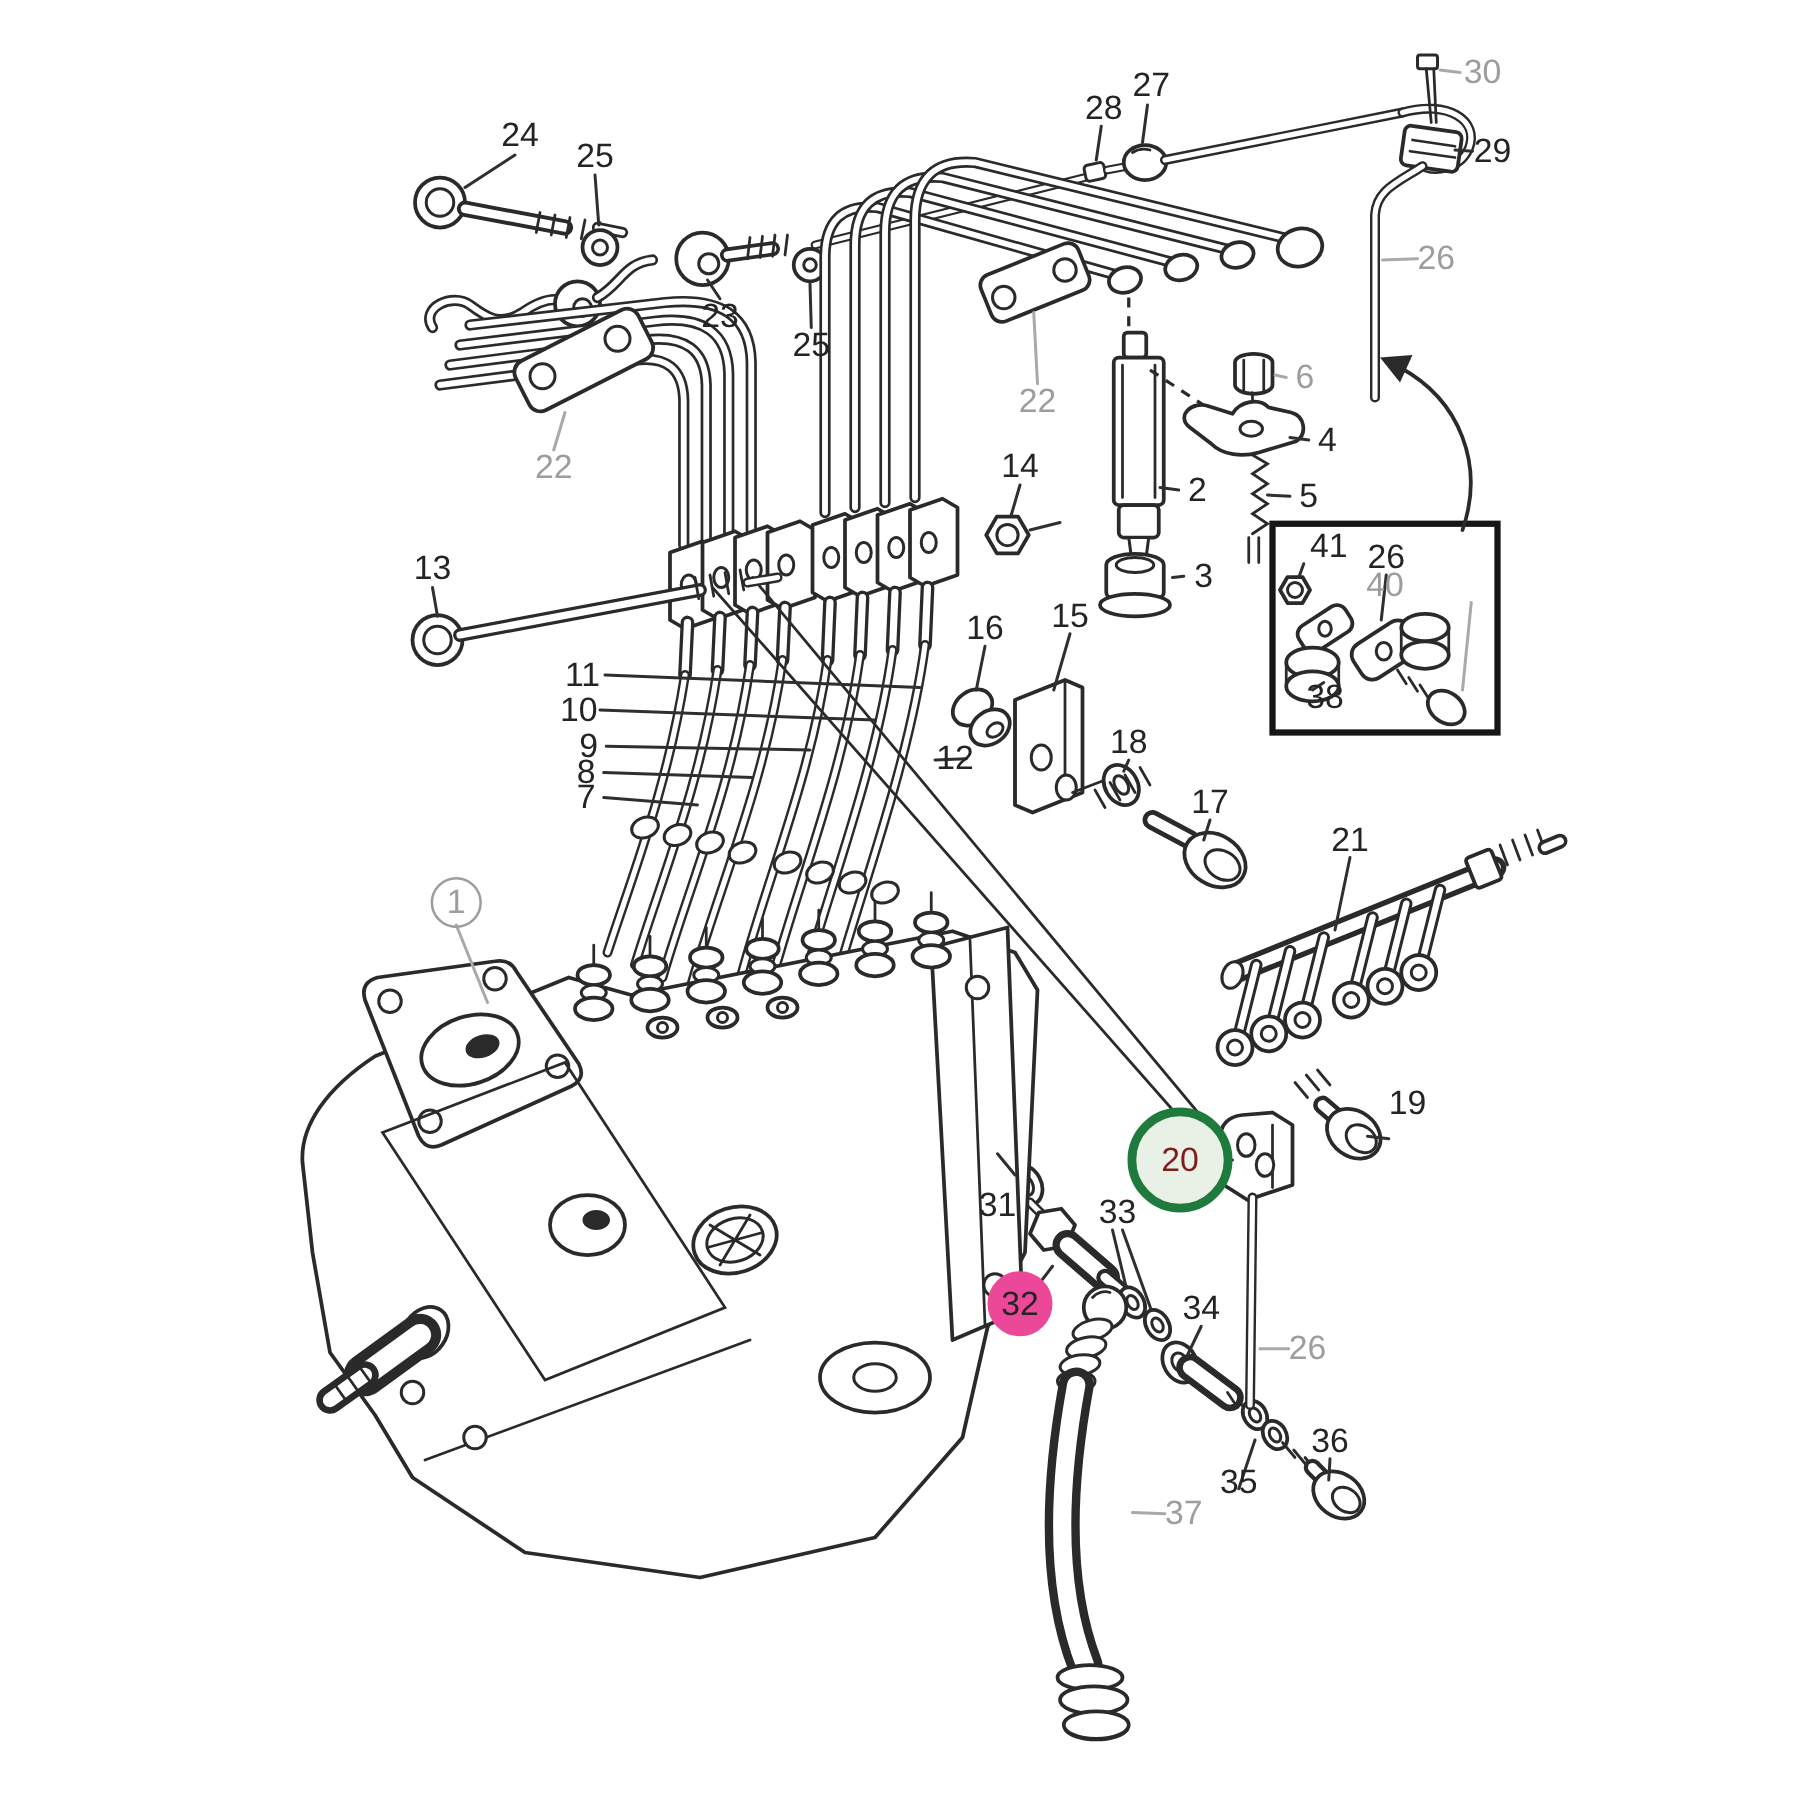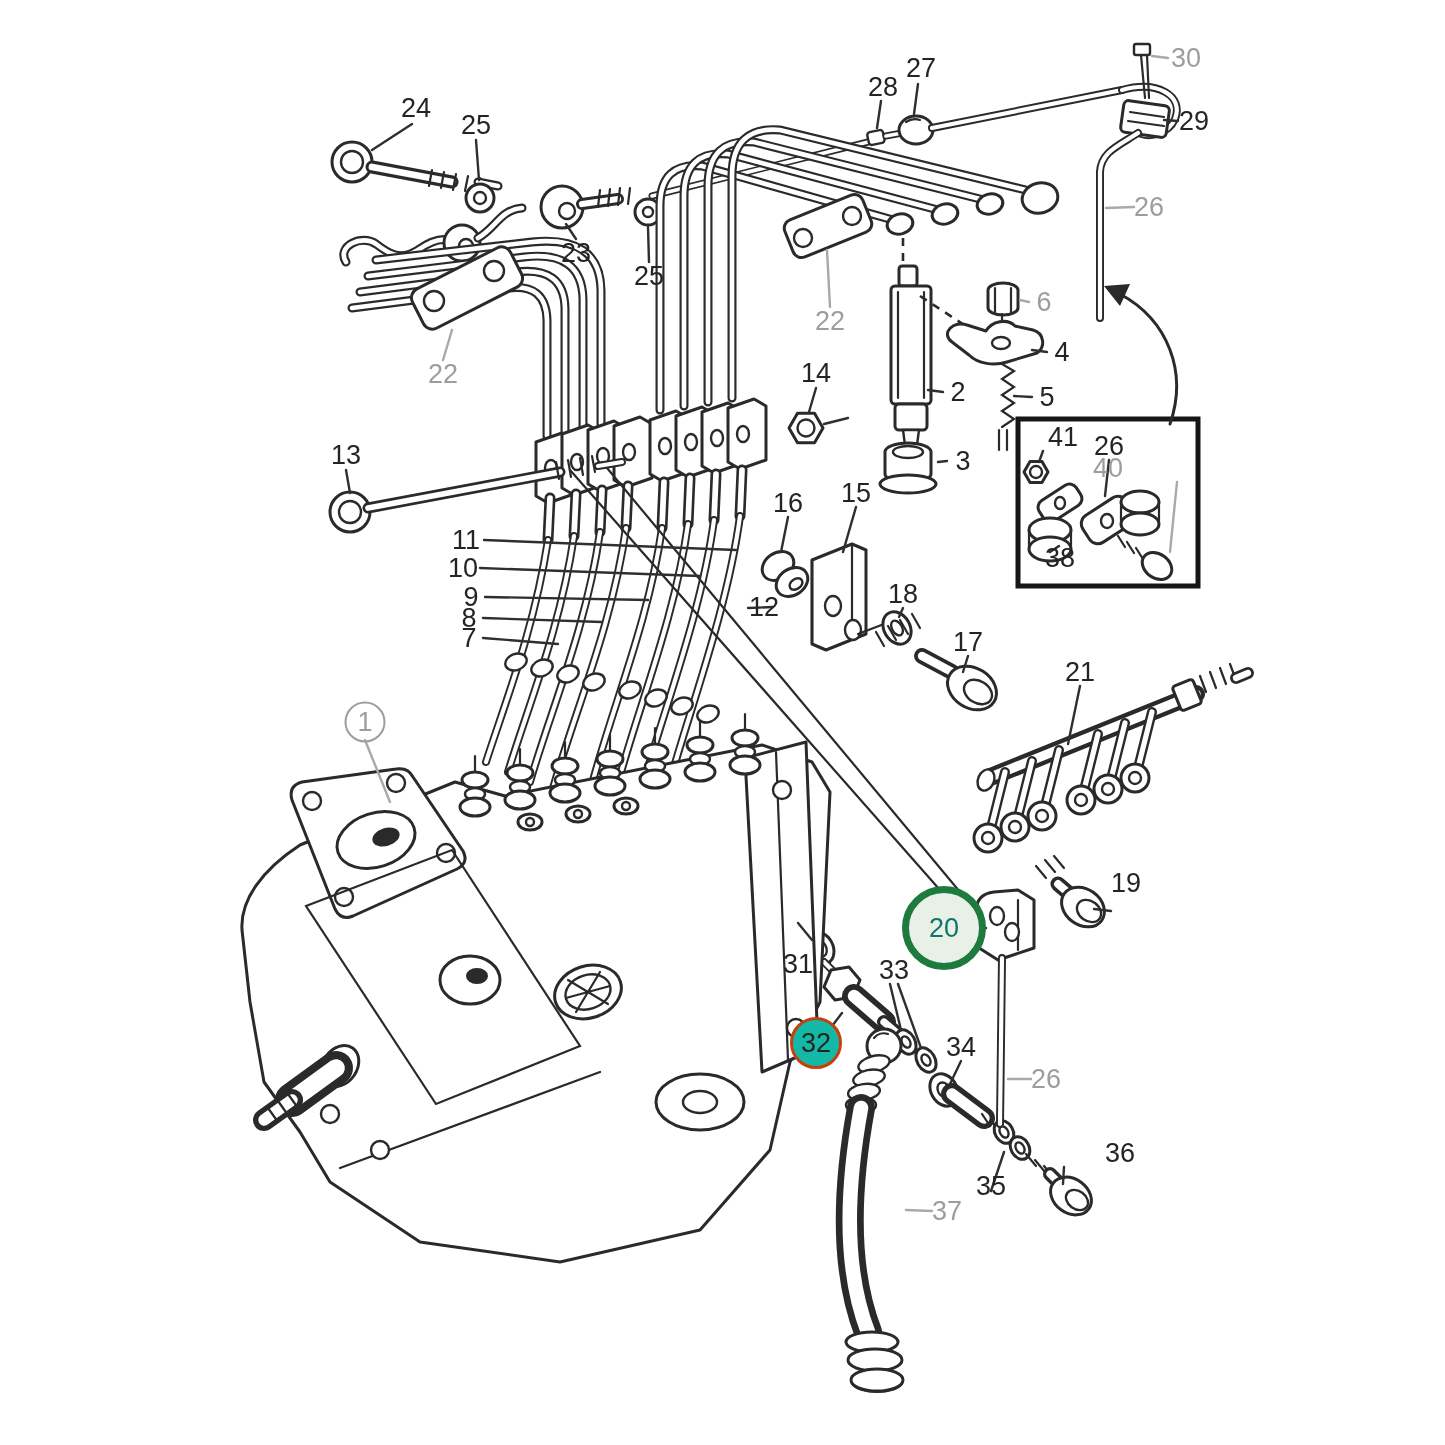--- a/index.html
+++ b/index.html
@@ -15,23 +15,23 @@
   .ld{stroke:#2f2f2f;stroke-width:2.4;fill:none;stroke-linecap:round;}
   .ldg{stroke:#a9a9a9;stroke-width:2.4;fill:none;stroke-linecap:round;}
   .dash{stroke:#2a2a2a;stroke-width:2.6;fill:none;stroke-dasharray:8 7;}
   .box{fill:#ffffff;stroke:#161616;stroke-width:5;}
   
   .co{position:absolute;transform:translate(-50%,-50%);font-size:27px;color:#242424;
       display:flex;align-items:center;justify-content:center;white-space:nowrap;
       line-height:1;user-select:none;}
   .co.gray{color:#9d9d9d;}
   .co.c-gray{width:37px;height:37px;border:2.5px solid #9d9d9d;border-radius:50%;}
-  .co.c-black{width:46px;height:46px;border:3px solid #c2410c;border-radius:50%;background:#14b8a6;}
+  .co.c-black{width:46px;height:46px;border:3px solid #ec4899;border-radius:50%;background:#ec4899;}
   .co.c-green{width:70px;height:70px;border:7px solid #1f7a3d;border-radius:50%;
-              background:#e9f0e5;color:#0f766e;}
+              background:#e9f0e5;color:#7f1d1d;}
 </style>
 </head>
 <body>
 
 <div class="stage">
 
 <svg width="1445" height="1445" viewBox="0 0 1445 1445">
 
   <circle class="fw" cx="352" cy="162" r="20"></circle>
   <circle class="fw2" cx="352" cy="162" r="11"></circle>
@@ -566,21 +566,21 @@
       <div class="co gray" style="left: 1046px; top: 1079px;">26</div>
       <div class="co" style="left: 921px; top: 68px;">27</div>
       <div class="co" style="left: 883px; top: 87px;">28</div>
       <div class="co" style="left: 1194px; top: 121px;">29</div>
       <div class="co gray" style="left: 1186px; top: 58px;">30</div>
       <div class="co" style="left: 798px; top: 964px;">31</div>
       <div class="co c-black" style="left: 816px; top: 1043px;">32</div>
       <div class="co" style="left: 894px; top: 970px;">33</div>
       <div class="co" style="left: 961px; top: 1047px;">34</div>
       <div class="co" style="left: 991px; top: 1186px;">35</div>
-      <div class="co" style="left: 1120px; top: 1153px;">36</div>
+      <div class="co" style="left: 1064px; top: 1153px;">36</div>
       <div class="co gray" style="left: 947px; top: 1211px; text-align: right;">37</div>
       <div class="co" style="left: 1060px; top: 558px;">38</div>
       <div class="co" style="left: 1109px; top: 446px;">26</div>
       <div class="co gray" style="left: 1108px; top: 468px;">40</div>
       <div class="co" style="left: 1043px; top: 437px; margin-left: 20px;">41</div>
     </div>
 
 </div>
 
 </body></html>

